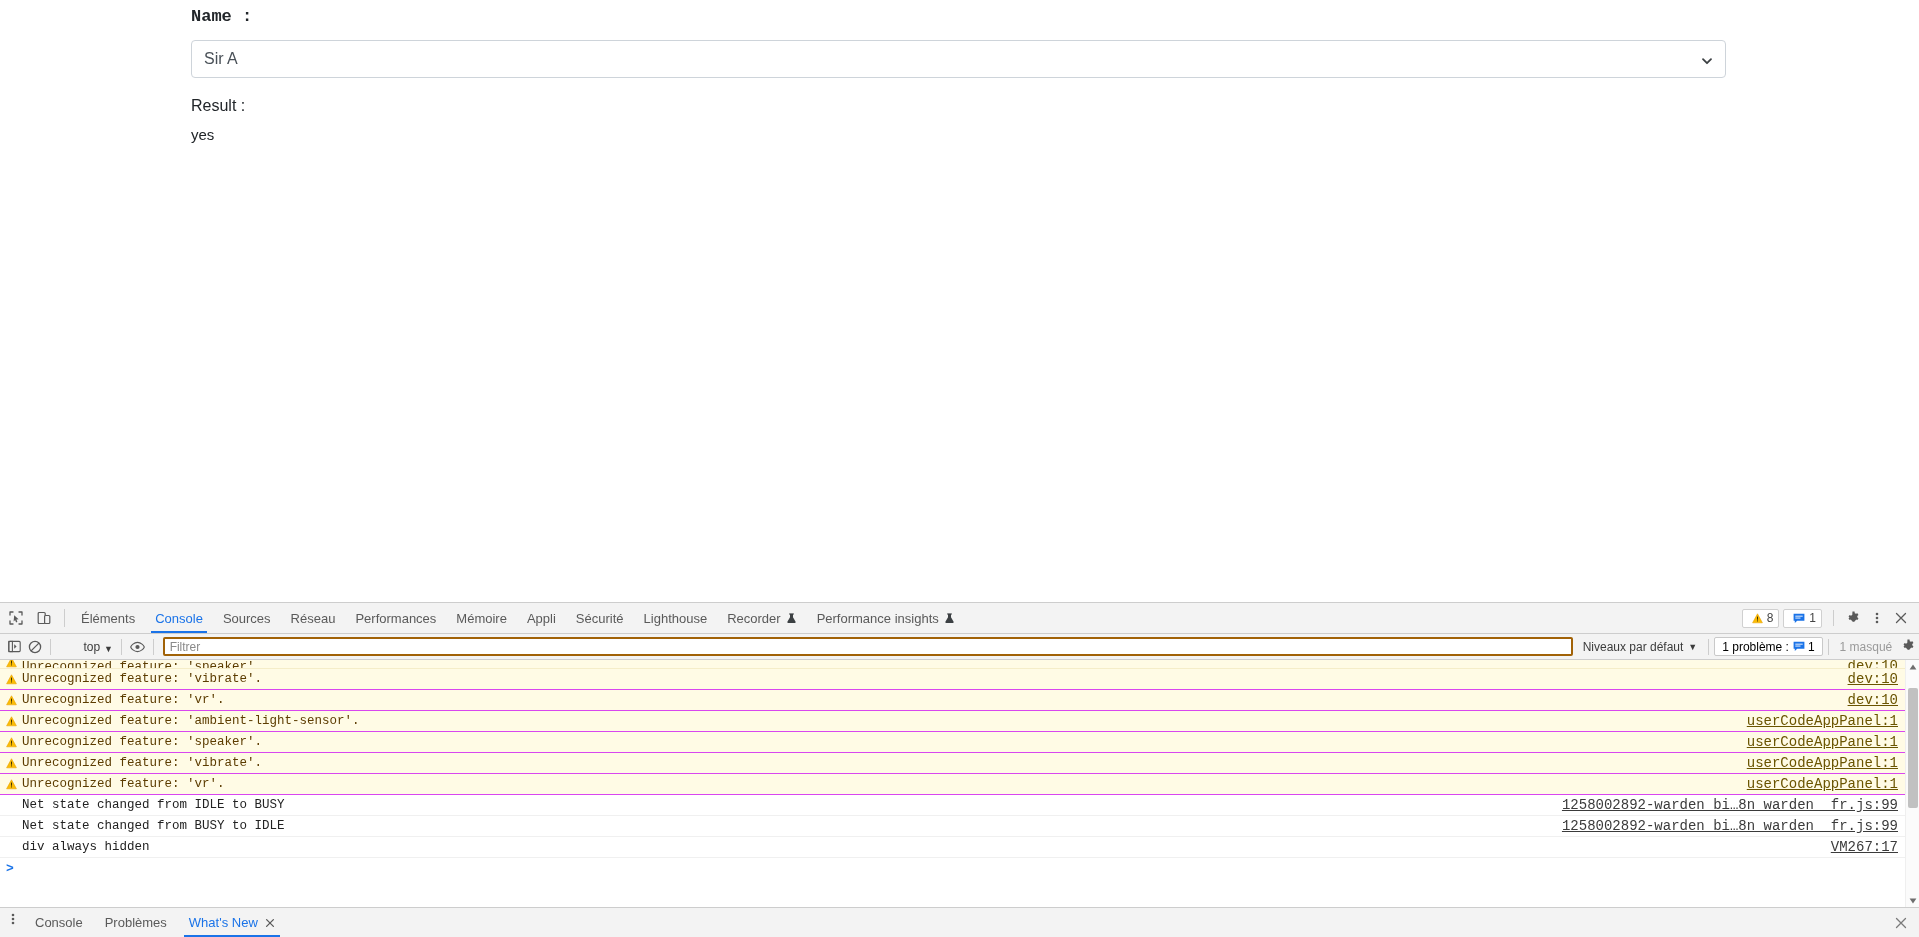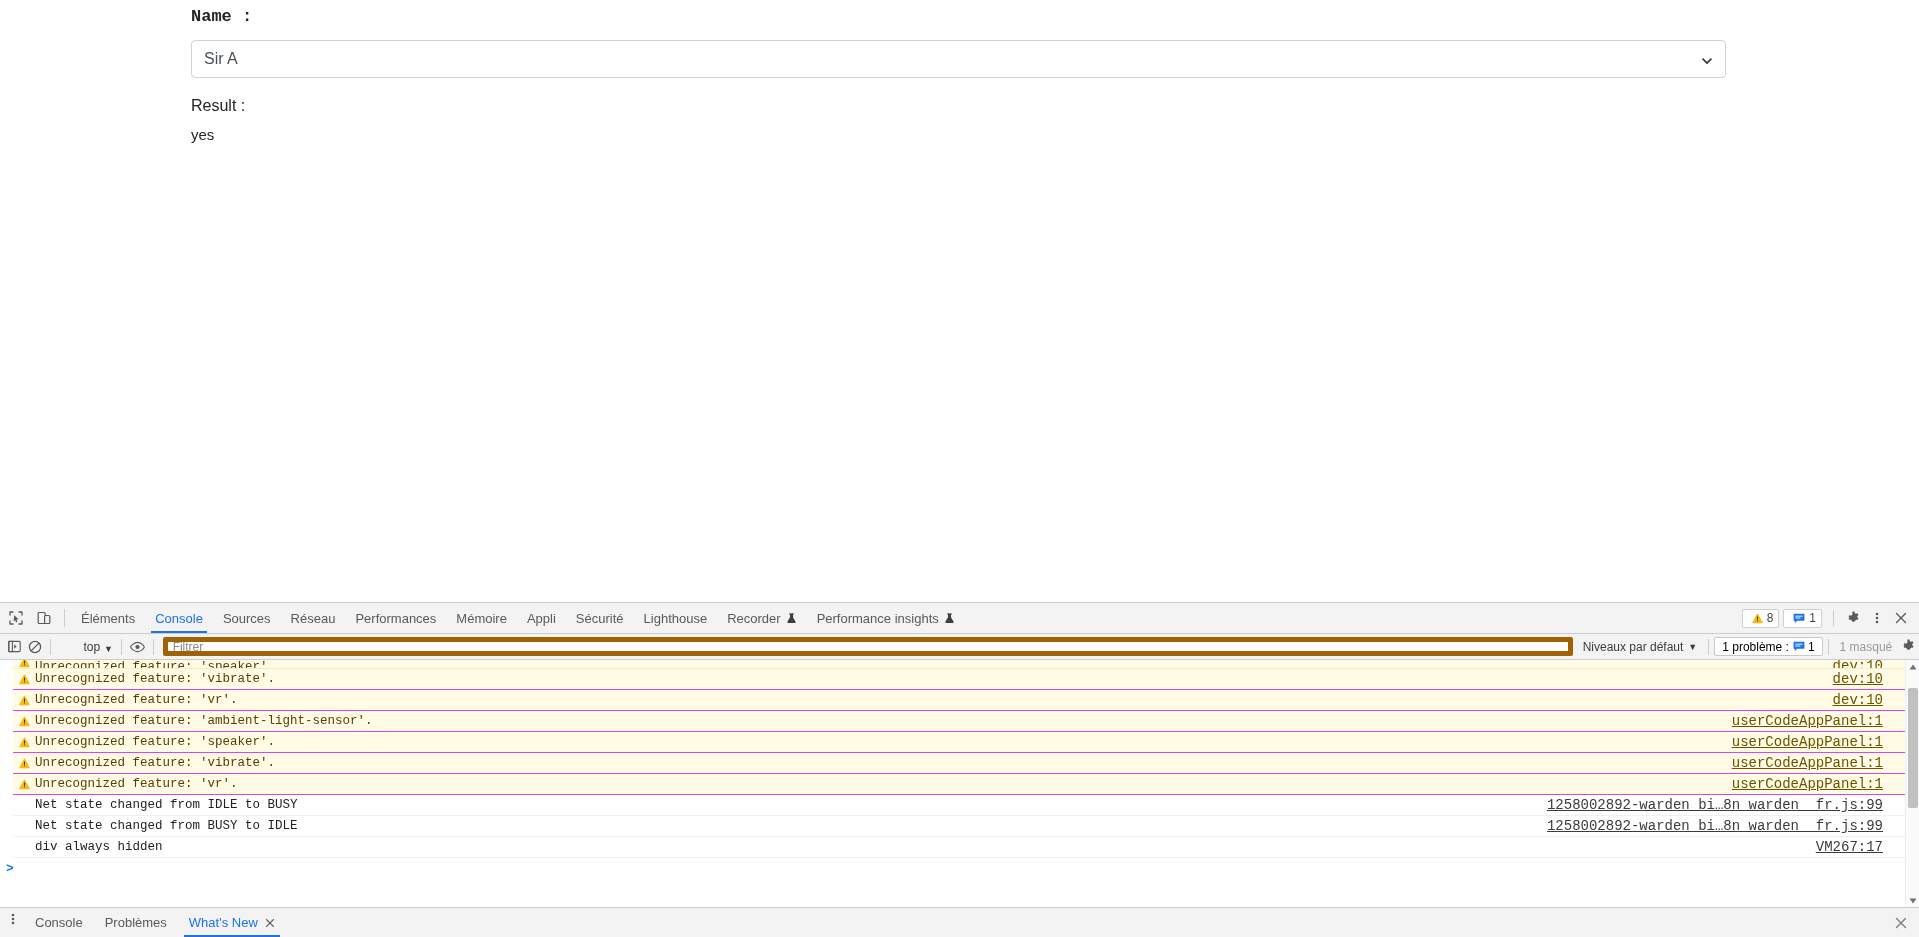--- a/index.html
+++ b/index.html
@@ -195,21 +195,21 @@
     padding: 0 3px; cursor:pointer;
     white-space: nowrap;
     margin-left: 24px;
   }
   .ctx-sel .caret { margin-left:4px; font-size:9px; }
   #filter-input {
     flex: 0 0 auto;
     width: 1410px;
     height: 19px;
     margin-left: 4px;
-    border: 5px solid #a16207;
+    border: 2px solid #a16207;
     border-radius: 2px;
     background: #fff;
     font-size: 12px;
     font-family: "Liberation Sans", sans-serif;
     color: #333;
     padding: 0 5px;
     outline: none;
   }
   #filter-input::placeholder { color: #8a8a8a; }
   .levels-sel {
@@ -242,26 +242,25 @@
     height: 247px;
     background: #fff;
     overflow: hidden;
   }
   .msg {
     position: relative;
     display: flex;
     align-items: center;
     height: 21px;
     padding-left: 6px;
-    padding-right: 36px;
+    padding-right: 21px;
     font-family: "Liberation Mono", monospace;
     font-size: 12.5px;
     border-bottom: 1px solid #f0f0f0;
     white-space: nowrap;
-    margin-left: 13px;
   }
   .msg.warn {
     background: #fffbe5;
     border-bottom: 1px solid #d946ef;
     color: #5c3c00;
   }
   .msg.log { background:#fff; color:#222; border-bottom:1px solid #f0f0f0; }
   .msg.result { background:#fff; color:#919191; border-bottom:1px solid #f0f0f0; }
   .msg .gutter {
     width: 16px;

